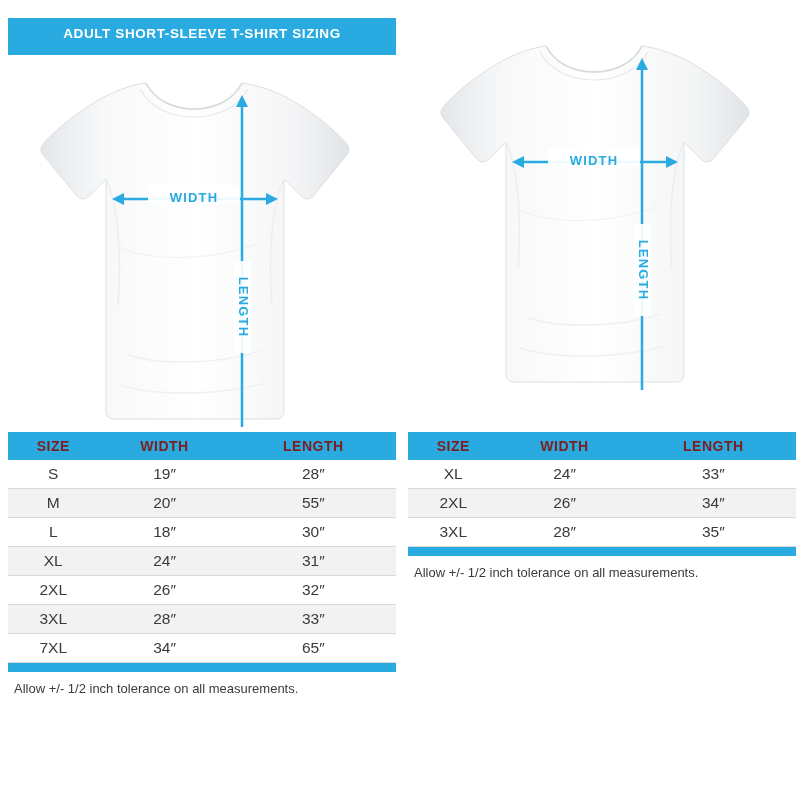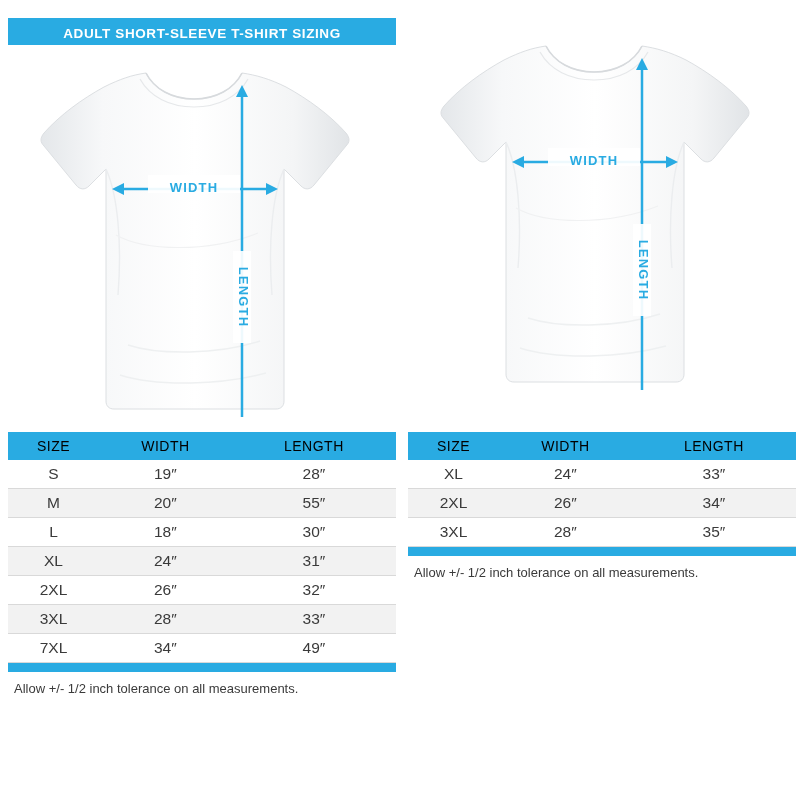--- a/index.html
+++ b/index.html
@@ -28,43 +28,43 @@
   .panel-left  { left: 8px;  width: 388px; }
   .panel-right { left: 408px; width: 388px; }
 
   .title-bar {
     background: #29ABE2;
     color: #ffffff;
     font-weight: bold;
     font-size: 13.5px;
     letter-spacing: 0.6px;
     text-align: center;
-    padding: 8px 4px 4px 4px;
+    padding: 8px 4px 14px 4px;
     box-sizing: border-box;
     width: 100%;
   }
   .title-bar.small { font-size: 12.5px; }
 
   .shirt-area {
     position: relative;
     width: 100%;
     height: 372px;
   }
   .shirt-svg { display: block; }
 
   
   .size-table {
     width: 100%;
     border-collapse: collapse;
     font-size: 15px;
   }
   .size-table th {
     background: #29ABE2;
-    color: #000000;
-    font-weight: normal;
+    color: #7f1d1d;
+    font-weight: bold;
     font-size: 14px;
     letter-spacing: 0.5px;
     padding: 6px 0 6px 0;
     text-align: center;
   }
   .size-table td {
     text-align: center;
     padding: 5px 0 5px 0;
     font-size: 15.5px;
     color: #3a3a3a;
@@ -186,21 +186,21 @@
           <td>32″</td>
         </tr>
         <tr>
           <td>3XL</td>
           <td>28″</td>
           <td>33″</td>
         </tr>
         <tr>
           <td>7XL</td>
           <td>34″</td>
-          <td>49″</td>
+          <td>65″</td>
         </tr>
       </tbody>
     </table>
     <div class="table-footer-bar"></div>
     <div class="tolerance">Allow +/- 1/2 inch tolerance on all measurements.</div>
   </div>
 
   <div class="panel panel-right">
 
     <div class="shirt-area">

